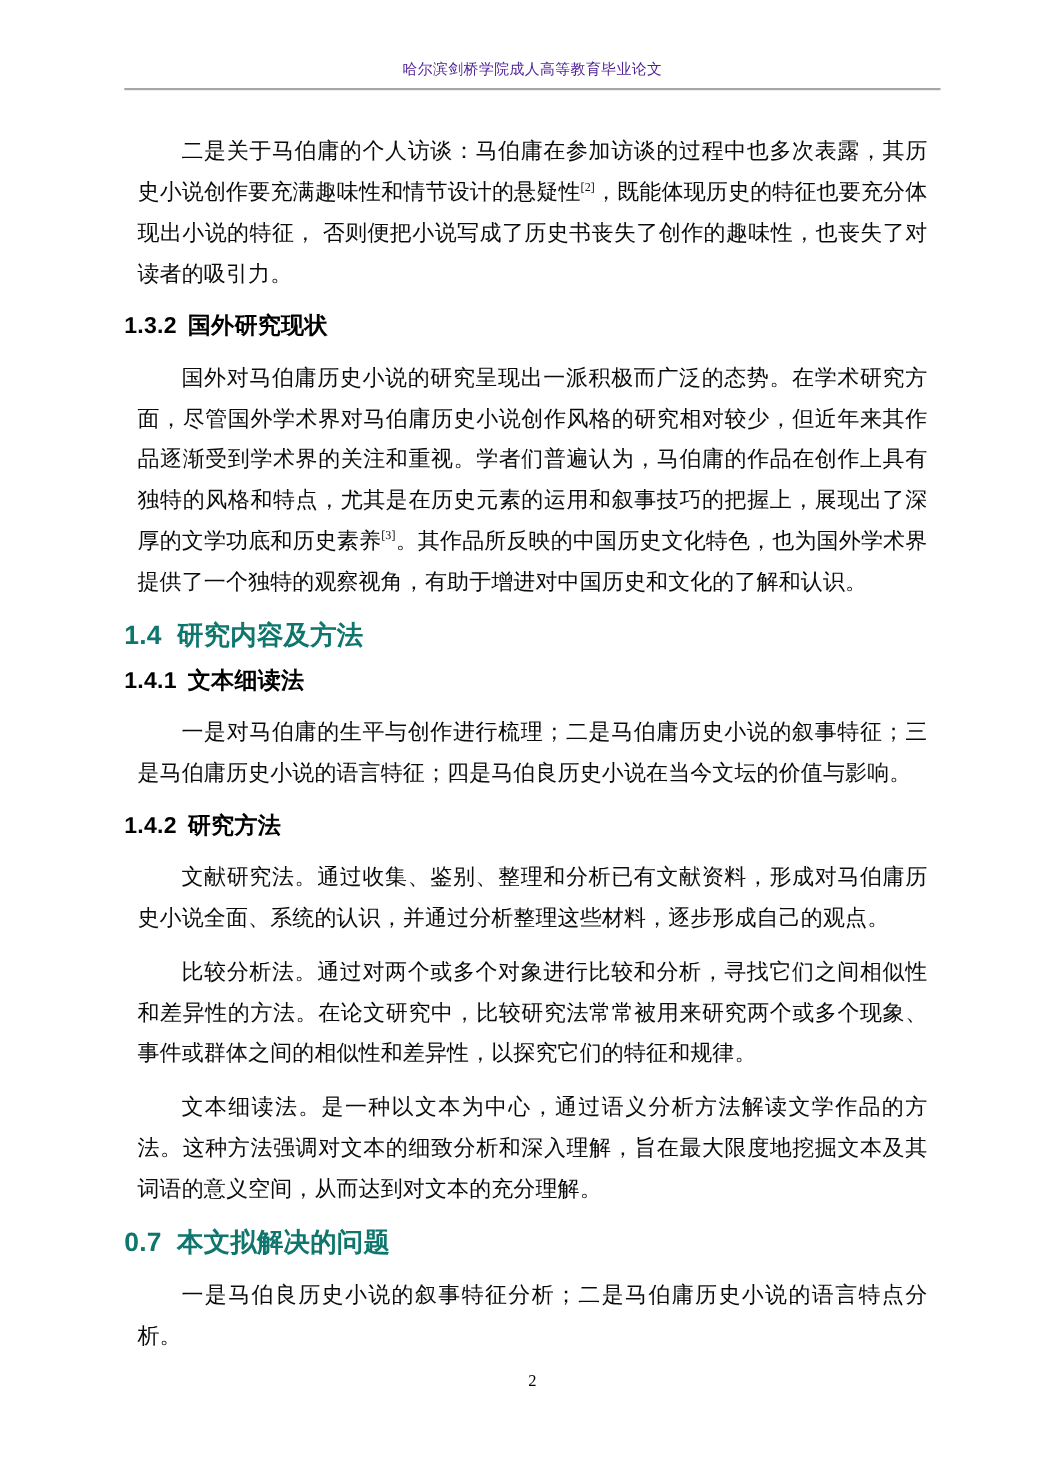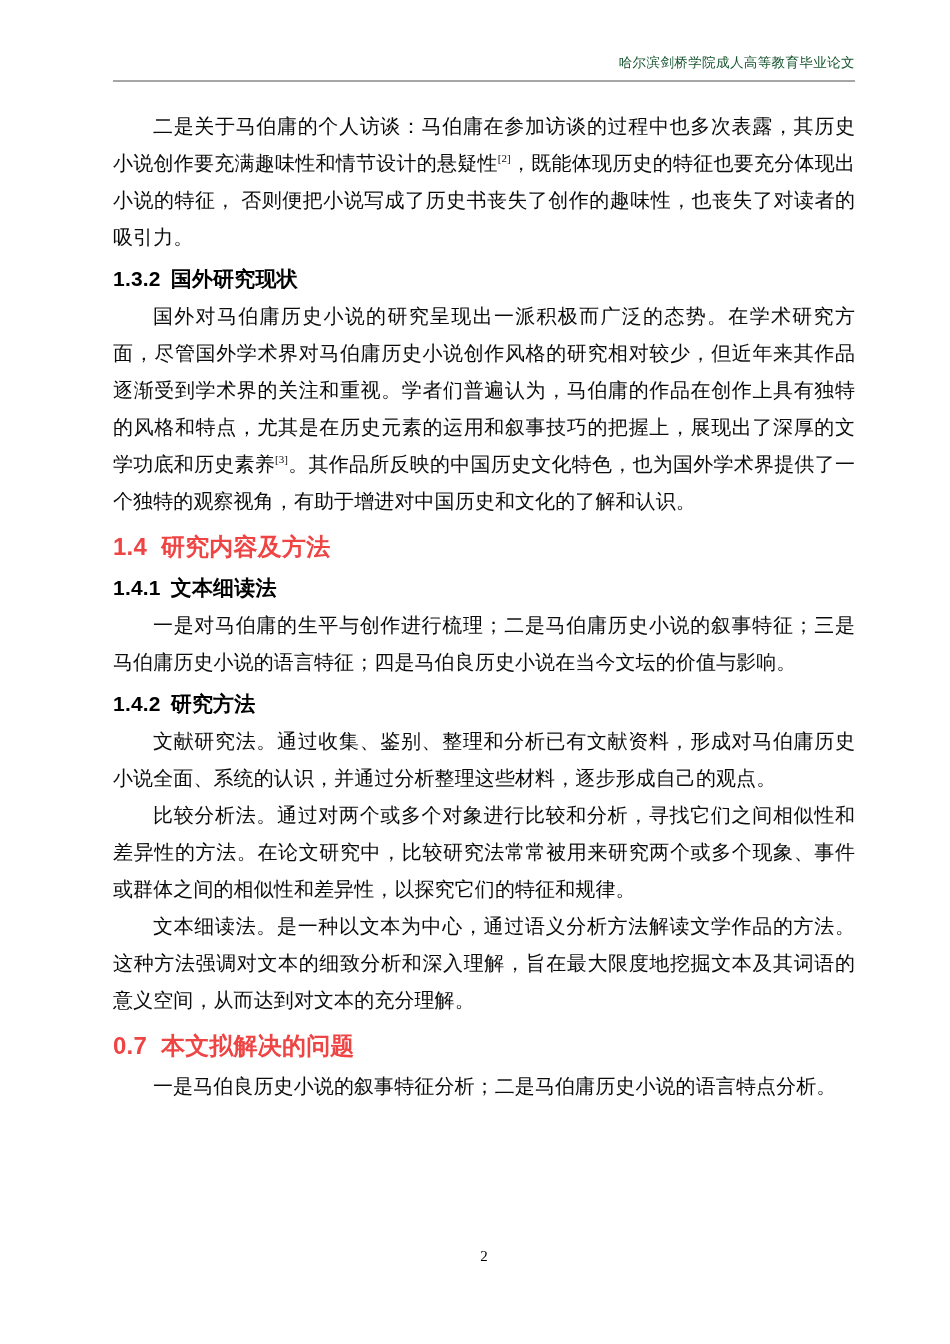--- a/index.html
+++ b/index.html
@@ -22,44 +22,44 @@
   }
 
   
   .page-header {
     position: absolute;
     left: 113px;
     top: 54px;
     width: 742px;
   }
   .page-header-text {
-    text-align: right;
+    text-align: center;
     font-family: "Liberation Serif", "DejaVu Serif", serif;
     font-size: 13.5px;
     line-height: 18px;
-    color: #14532d;
+    color: #4c1d95;
     letter-spacing: 0.4px;
   }
   .page-header-rule {
     margin-top: 8px;
     height: 2px;
     background: #a6a6a6;
     width: 100%;
   }
 
   
   .content {
     position: absolute;
     left: 113px;
     top: 108px;
     width: 742px;
   }
 
   p.body-par {
-    margin: 0;
+    margin: 12px;
     font-family: "Liberation Serif", "DejaVu Serif", serif;
     font-size: 20px;
     line-height: 37px;
     text-align: justify;
     text-justify: inter-character;
     text-indent: 40px;
     color: #0b0b0b;
     letter-spacing: 0.1px;
   }
 
@@ -68,21 +68,21 @@
     vertical-align: super;
     line-height: 0;
   }
 
   h2.heading-l2 {
     margin: 9px 0 4px 0;
     font-family: "Liberation Sans", "DejaVu Sans", sans-serif;
     font-size: 24px;
     font-weight: bold;
     line-height: 36px;
-    color: #ef4444;
+    color: #0f766e;
     letter-spacing: 0.2px;
   }
   h3.heading-l3 {
     margin: 6px 0 2px 0;
     font-family: "Liberation Sans", "DejaVu Sans", sans-serif;
     font-size: 21px;
     font-weight: bold;
     line-height: 34px;
     color: #000000;
     letter-spacing: 0.2px;

